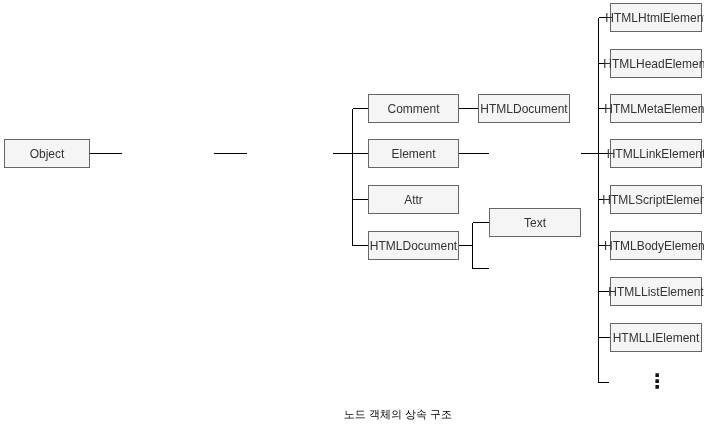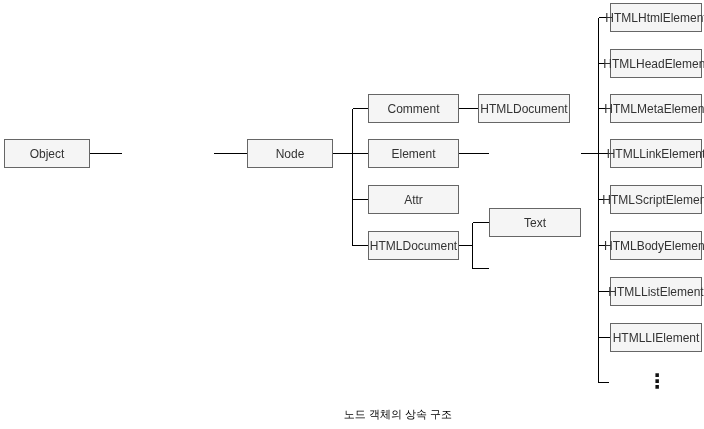--- a/index.html
+++ b/index.html
@@ -64,21 +64,20 @@
     <line x1="598.5" y1="108.5" x2="610" y2="108.5"></line>
     <line x1="598.5" y1="153.5" x2="610" y2="153.5"></line>
     <line x1="598.5" y1="199.5" x2="610" y2="199.5"></line>
     <line x1="598.5" y1="245.5" x2="610" y2="245.5"></line>
     <line x1="598.5" y1="291.5" x2="610" y2="291.5"></line>
     <line x1="598.5" y1="337.5" x2="610" y2="337.5"></line>
     <line x1="598.5" y1="382.5" x2="609" y2="382.5"></line>
   </svg>
 
   <div class="box" style="left:4px;top:139px;width:84px">Object</div>
-  <div class="box" style="left:247px;top:139px;width:84px">Node</div>
 
   <div class="box" style="left:368px;top:94px;width:89px">Comment</div>
   <div class="box" style="left:368px;top:139px;width:89px">Element</div>
   <div class="box" style="left:368px;top:185px;width:89px">Attr</div>
   <div class="box" style="left:368px;top:231px;width:89px">HTMLDocument</div>
 
   <div class="box" style="left:478px;top:94px;width:90px">HTMLDocument</div>
   <div class="box" style="left:489px;top:208px;width:90px">Text</div>
 
   <div class="box" style="left:610px;top:3px;width:90px">HTMLHtmlElement</div>

